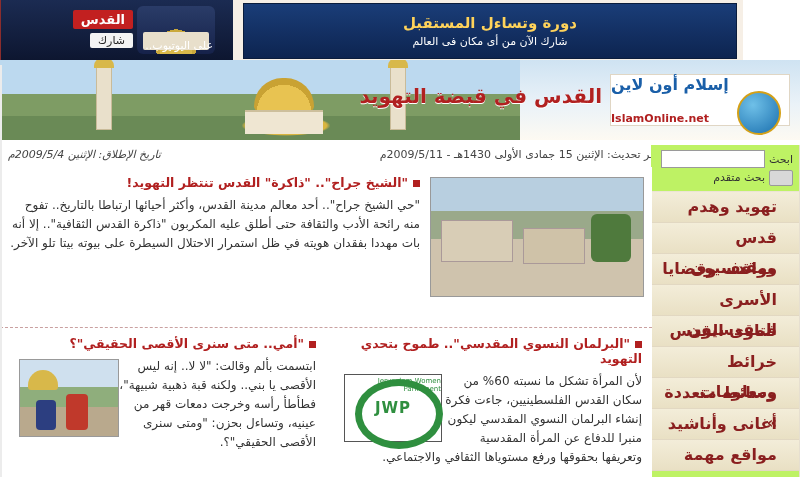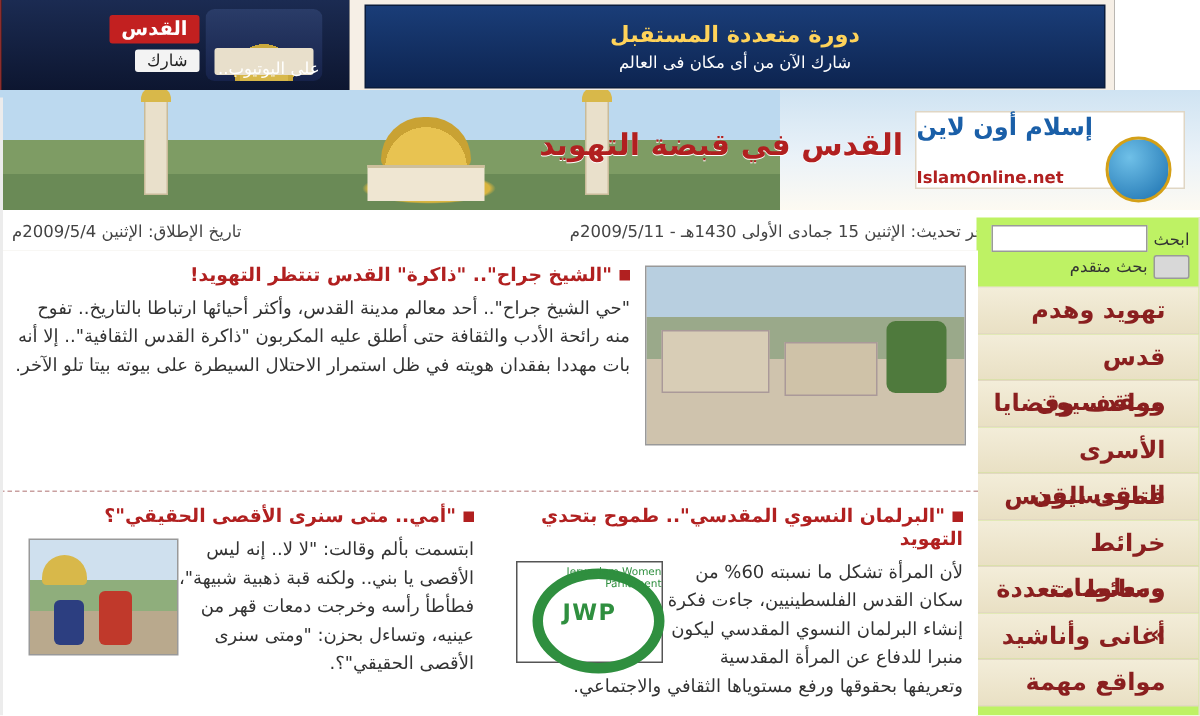--- a/index.html
+++ b/index.html
@@ -55,21 +55,21 @@
            background:#ffffff;border:1px solid #e0d6c4;display:flex;flex-direction:column;
            align-items:flex-end;justify-content:space-between;padding-right:6px;box-sizing:border-box;}
   .mh-logo .l1{color:#1a5fa8;font-size:16px;font-weight:bold;}
   .mh-logo .l2{color:#b12020;font-size:11px;font-weight:bold;}
   .mh-globe{position:absolute;right:8px;top:16px;width:40px;height:40px;border-radius:50%;
             background:radial-gradient(circle at 35% 30%,#6fc0e8,#1a6fae);border:2px solid #d4a017;}
 
   
   .infobar{position:absolute;left:0;top:145px;width:800px;height:22px;background:#ffffff;
            border-bottom:1px solid #e2ddd2;}
-  .infobar .left{position:absolute;left:8px;top:3px;color:#444;font-size:11px;}
+  .infobar .left{position:absolute;left:8px;top:3px;color:#444;font-size:11px;font-style:italic;}
   .infobar .right{position:absolute;right:140px;top:3px;color:#444;font-size:11px;}
 
   
   .rightcol{position:absolute;right:0;top:145px;width:148px;height:332px;
             background:#bef264;border-right:1px solid #e6dfd0;}
   .searchbox{position:relative;height:46px;border-bottom:1px solid #ece4d4;}
   .searchbox .lbl{position:absolute;right:6px;top:8px;font-size:11px;color:#333;}
   .searchbox input{position:absolute;right:34px;top:5px;width:96px;height:16px;
             border:1px solid #9a9a9a;background:#fff;font-size:11px;text-align:right;padding:0 3px;}
   .searchbox .adv{position:absolute;right:34px;top:26px;font-size:11px;color:#333;}
@@ -117,21 +117,21 @@
 
   <div class="adbar">
     <div class="ad-right">
       <div class="dome"></div>
       <div class="ad-tag">القدس</div>
       <div class="ad-tag2">شارك</div>
       <div style="position:absolute;right:20px;bottom:8px;color:#fff;font-size:11px;">على اليوتيوب..</div>
     </div>
     <div class="ad-left">
       <div class="banner">
-        <div class="l1">دورة متعددة المستقبل</div>
+        <div class="l1">دورة وتساءل المستقبل</div>
         <div class="l2">شارك الآن من أى مكان فى العالم</div>
       </div>
     </div>
     <div class="redline"></div>
   </div>
 
   <div class="masthead">
     <div class="mh-photo">
       <div class="mh-dome">
         <div class="cap"></div>

